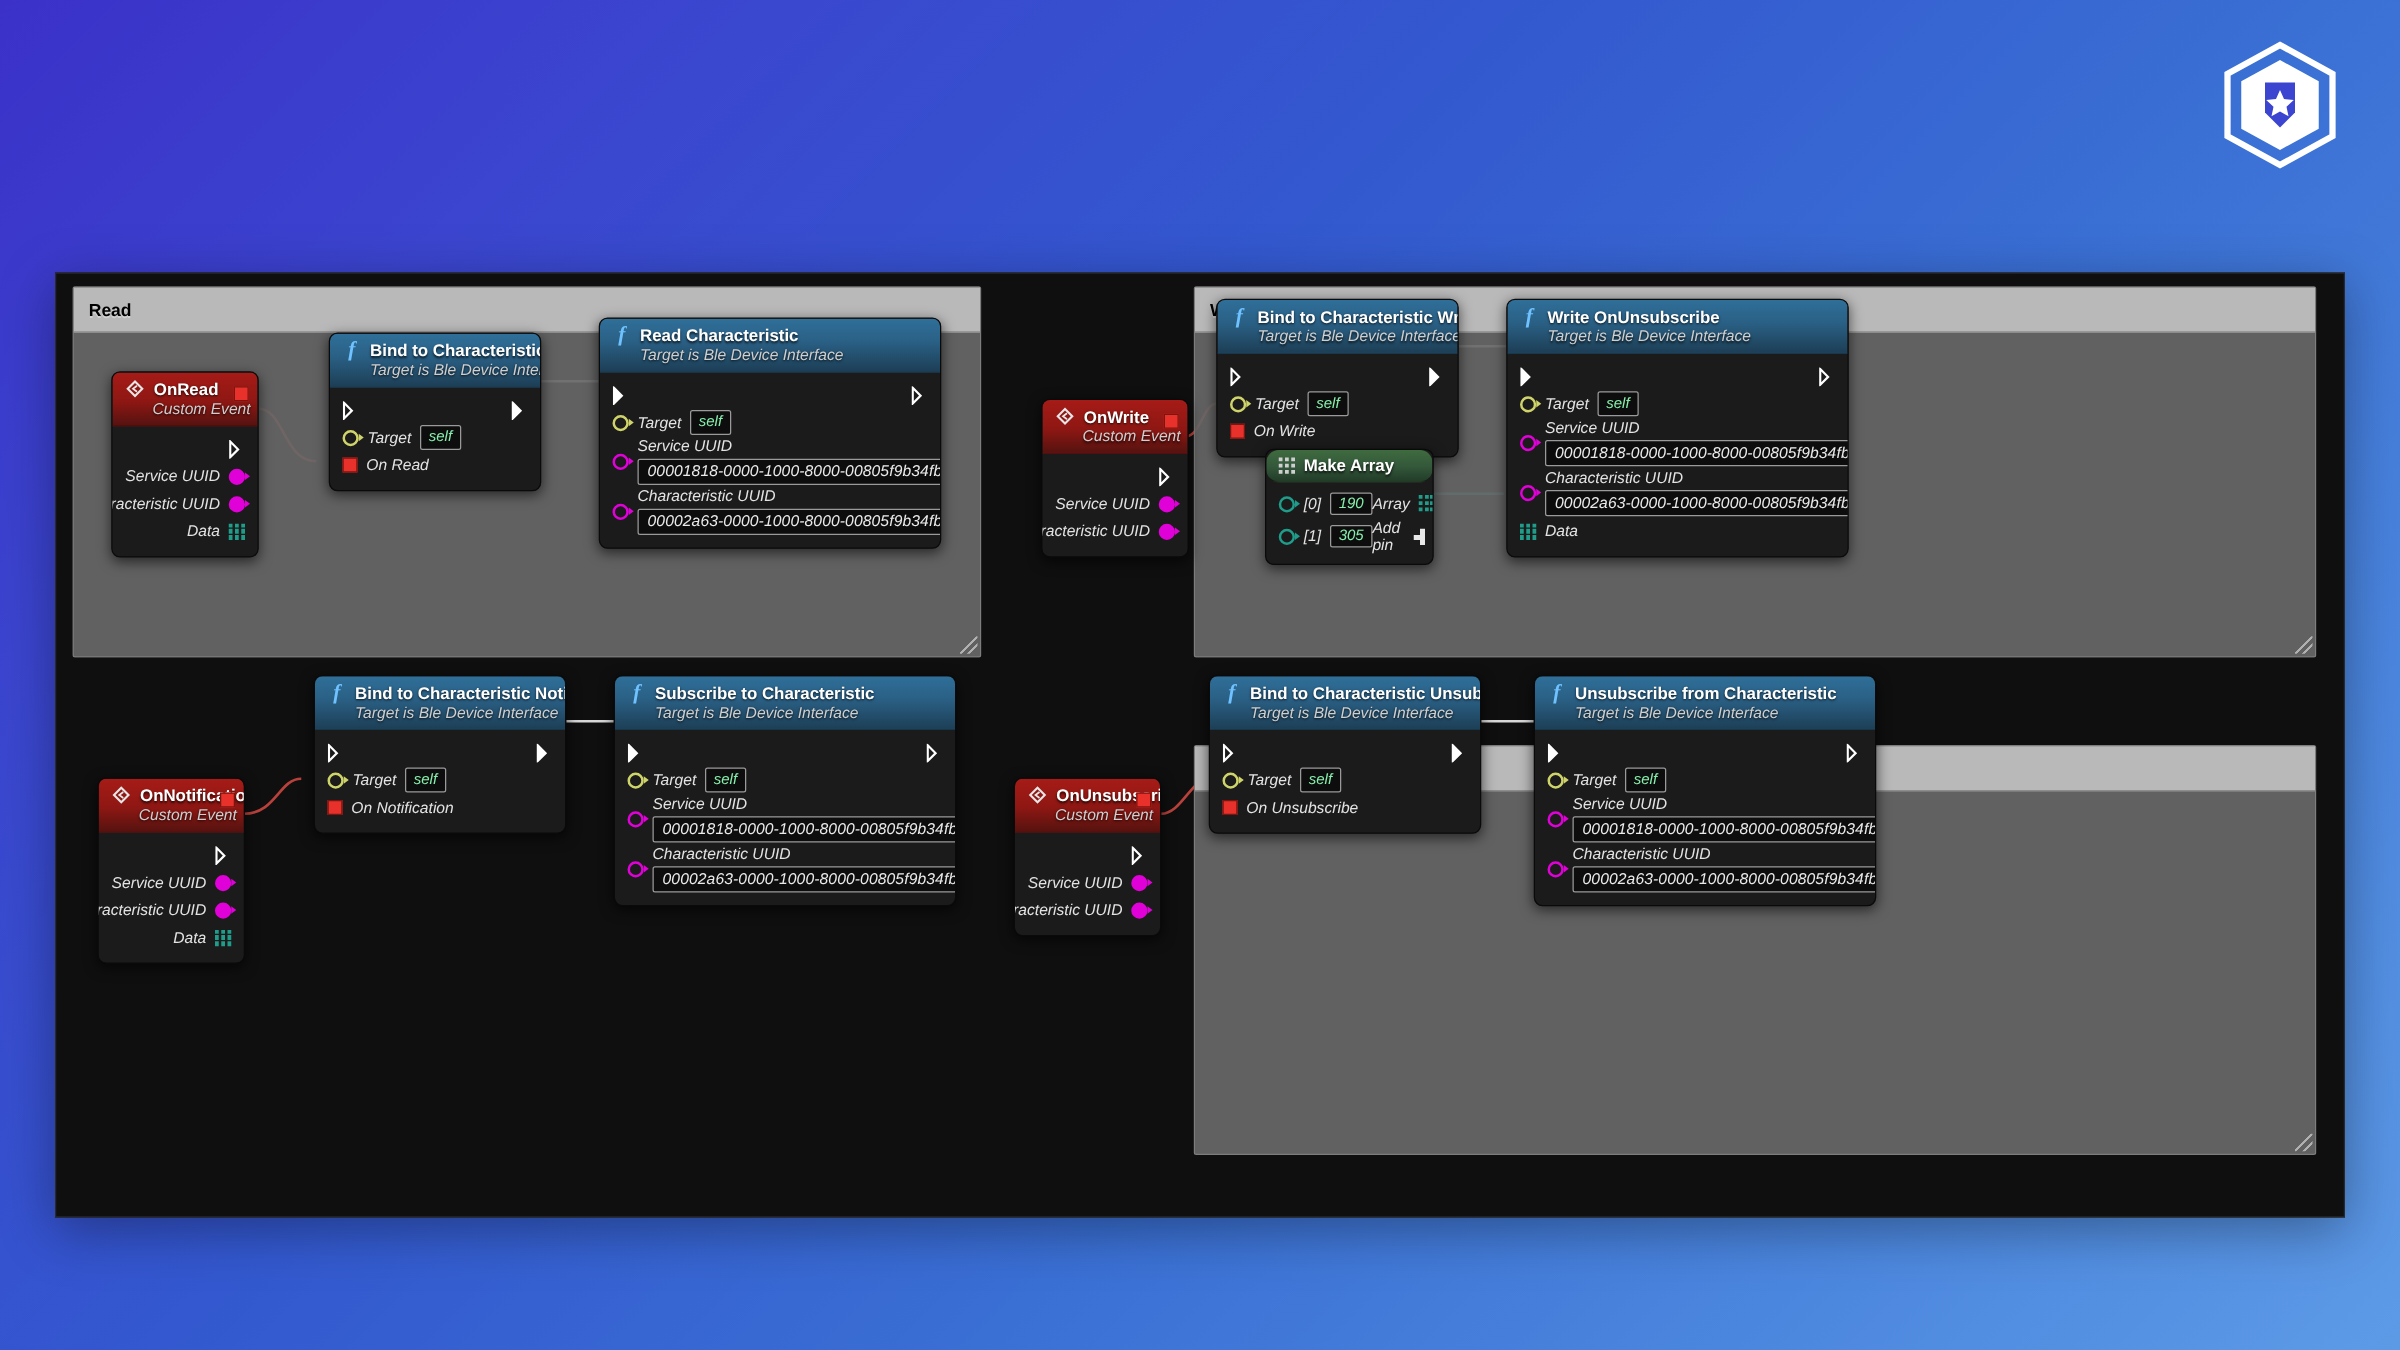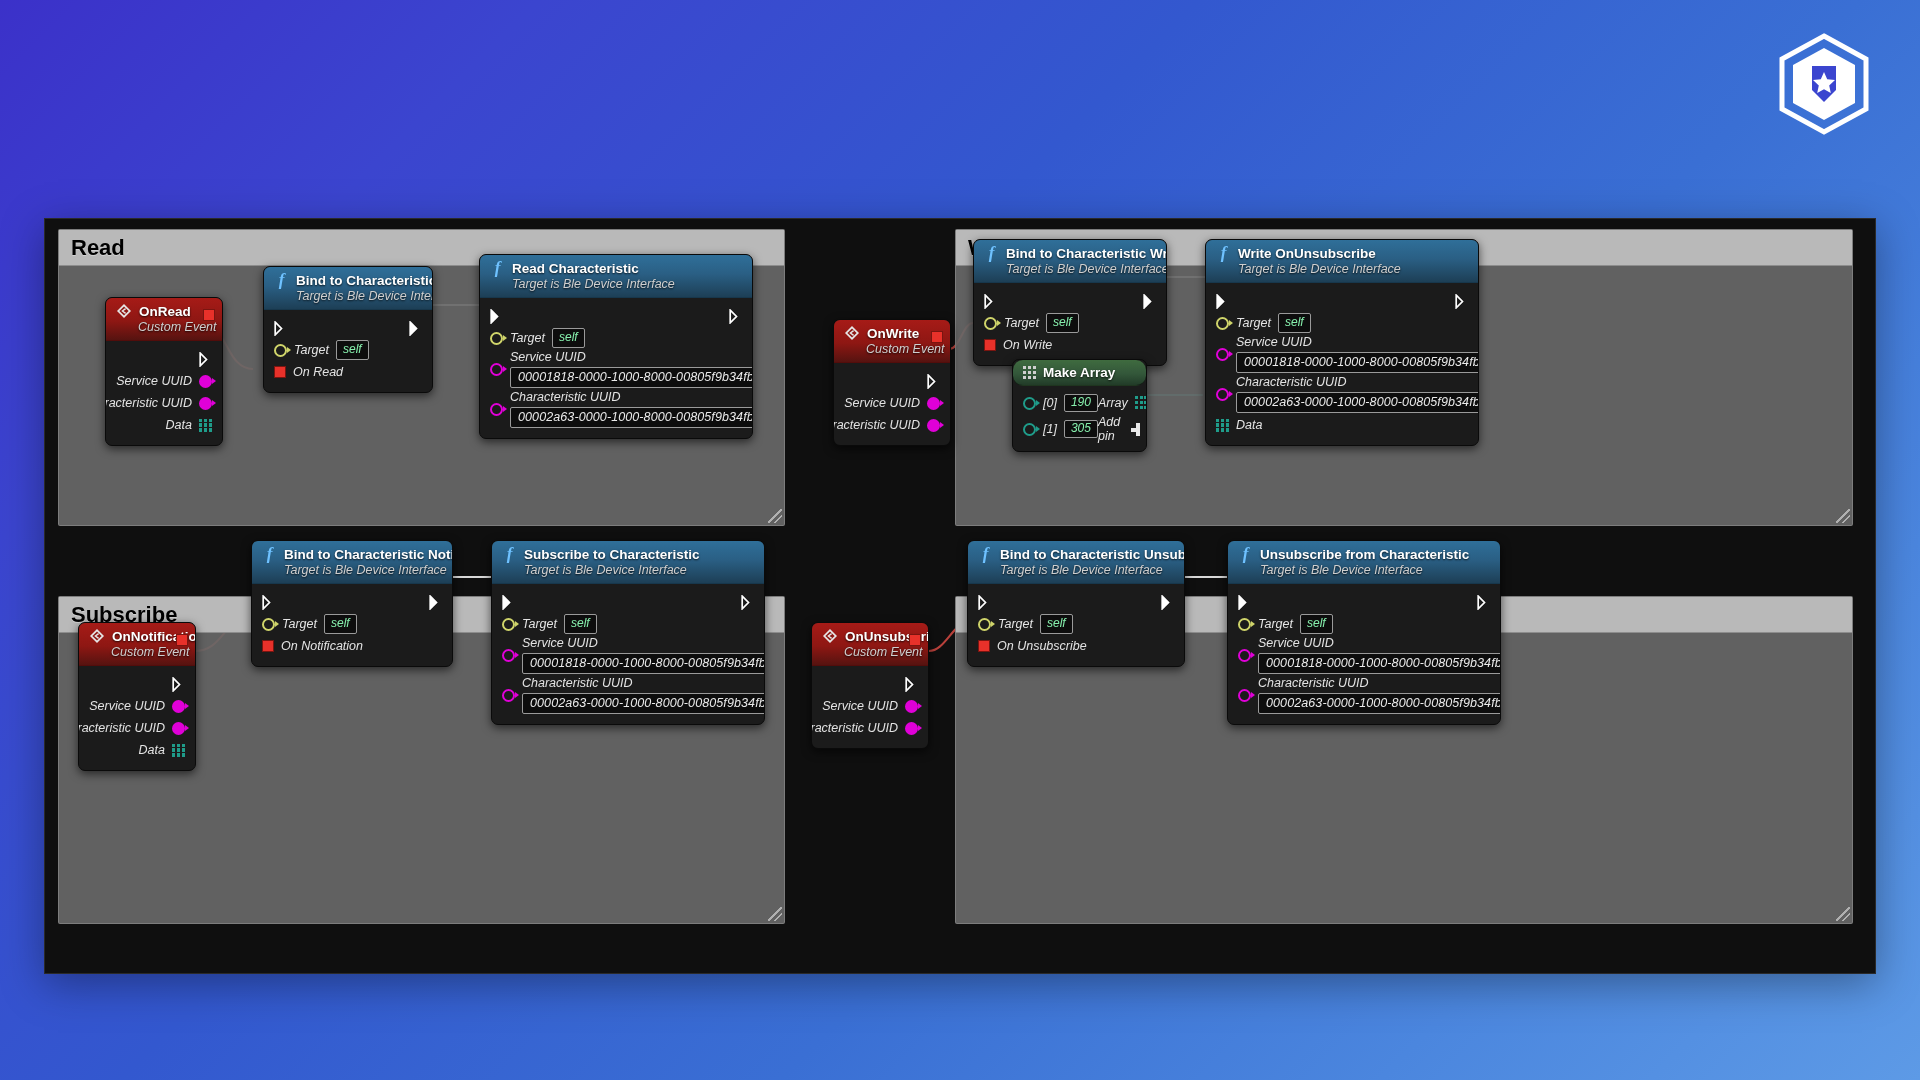--- a/index.html
+++ b/index.html
@@ -47,21 +47,21 @@
     border: 1px solid rgba(150,150,150,0.55);
     border-radius: 2px;
   }
   .comment-title {
     height: 36px;
     background: #b9b9b9;
     border-bottom: 1px solid #8d8d8d;
     display: flex; align-items: center;
     padding: 0 12px;
     color: #000;
-    font-size: 22px;
+    font-size: 14px;
     font-weight: bold;
     text-shadow: 0 1px 0 rgba(255,255,255,0.35);
   }
   .comment-body { position: relative; width: 100%; height: calc(100% - 36px); }
   .comment .resize-grip {
     position: absolute; right: 2px; bottom: 2px;
     width: 14px; height: 14px;
     background:
       linear-gradient(135deg, transparent 46%, rgba(190,190,190,0.85) 46%, rgba(190,190,190,0.85) 54%, transparent 54%),
       linear-gradient(135deg, transparent 70%, rgba(190,190,190,0.85) 70%, rgba(190,190,190,0.85) 78%, transparent 78%);
@@ -259,35 +259,29 @@
     </div>
   </div>
 
   <div class="comment" style="left:910px; top:10px; width:898px; height:297px;">
     <div class="comment-title">Write</div>
     <div class="comment-body">
       <span class="resize-grip"></span>
     </div>
   </div>
 
-  <div class="comment" style="left:13px; top:377px; width:727px; height:328px;">
-    <div class="comment-title">Subscribe</div>
-    <div class="comment-body">
-      <span class="resize-grip"></span>
-    </div>
-  </div>
 
   <div class="comment" style="left:910px; top:377px; width:898px; height:328px;">
     <div class="comment-title">Unsubscribe</div>
     <div class="comment-body">
       <span class="resize-grip"></span>
     </div>
   </div>
 
-  <div class="node" style="left:60px; top:78px; width:118px;">
+  <div class="node" style="left:44px; top:78px; width:118px;">
     <div class="node-header event">
       <div class="node-title-row">
         <span class="icon-event">
           <svg width="16" height="16" viewBox="0 0 16 16">
             <polygon points="8,1 15,8 8,15 1,8" fill="#e6e6e6"></polygon>
             <polygon points="8,3.4 12.6,8 8,12.6 3.4,8" fill="#8e1713"></polygon>
             <path d="M9.6 5.6 L6.4 8 L9.6 10.4" fill="none" stroke="#e6e6e6" stroke-width="1.4"></path>
           </svg>
         </span>
         <span class="node-title">OnRead</span>

